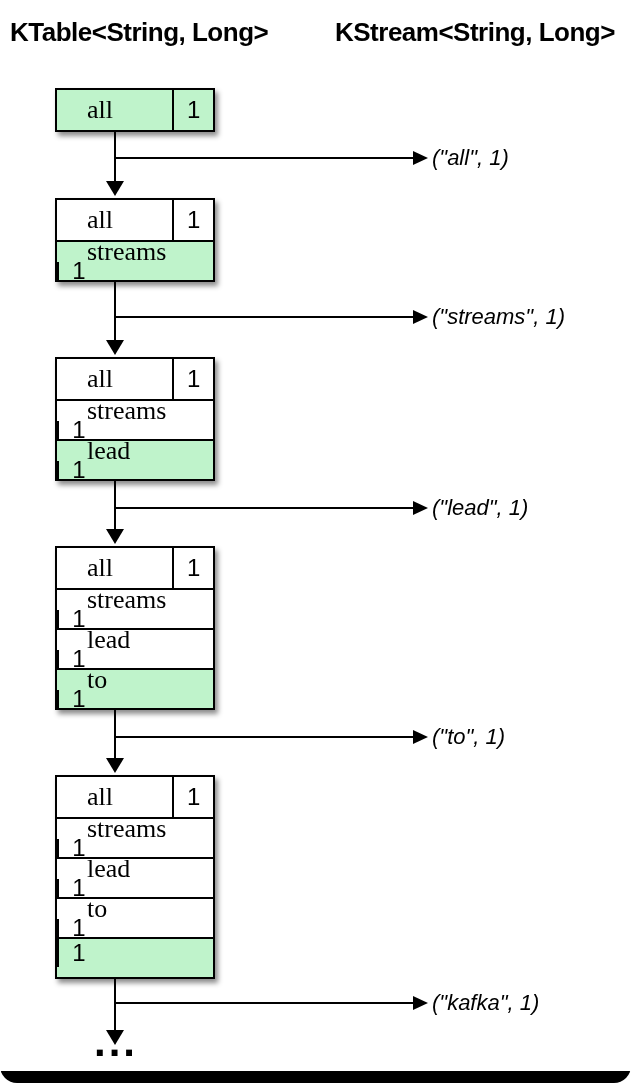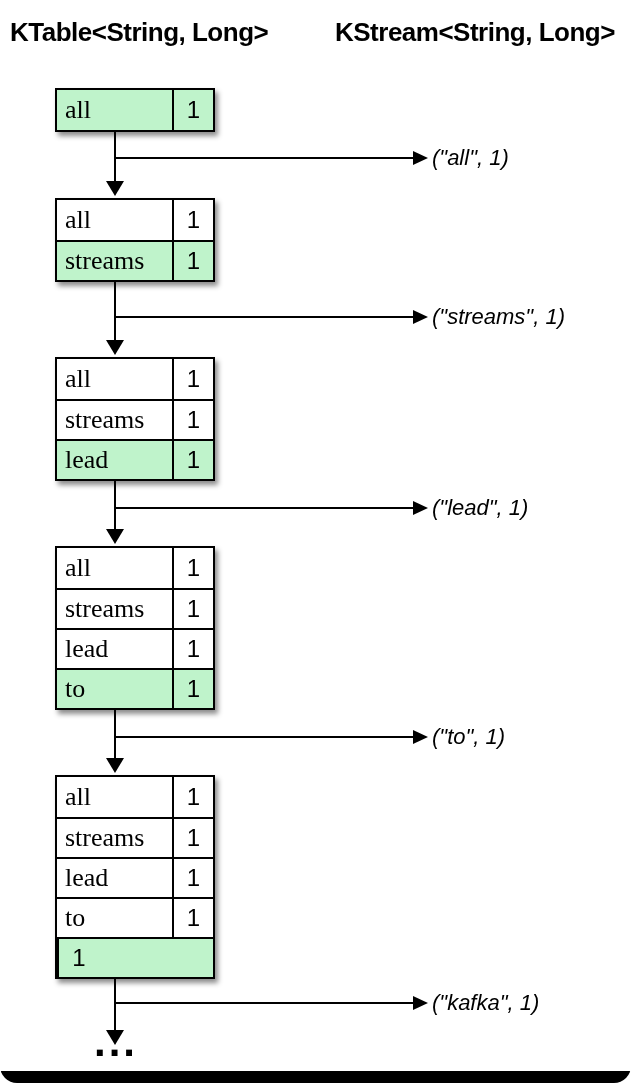--- a/index.html
+++ b/index.html
@@ -37,30 +37,30 @@
     background:#fff;
     box-shadow:3px 4px 5px rgba(0,0,0,0.45);
     z-index:1;
   }
   .krow{
     display:flex;
     height:40px;
     box-sizing:border-box;
     background:#ffffff;
   }
-  .krow + .krow{border-top:2px solid #000;}
+  .krow + .krow{border-top:2px solid #000;flex-direction:column;}
   .krow.hl{background:var(--hl,#bff3cb);}
   .kcell{
     display:flex;align-items:center;
     box-sizing:border-box;
     overflow:hidden;
   }
   .kcell.key{
     width:118px;
-    padding-left:8px;
+    padding-left:30px;
     font-family:"Liberation Serif",serif;
     font-size:26px;
     color:#000;
   }
   .kcell.val{
     width:42px;
     border-left:2px solid #000;
     justify-content:center;
     font-family:"Liberation Sans",sans-serif;
     font-size:24px;

